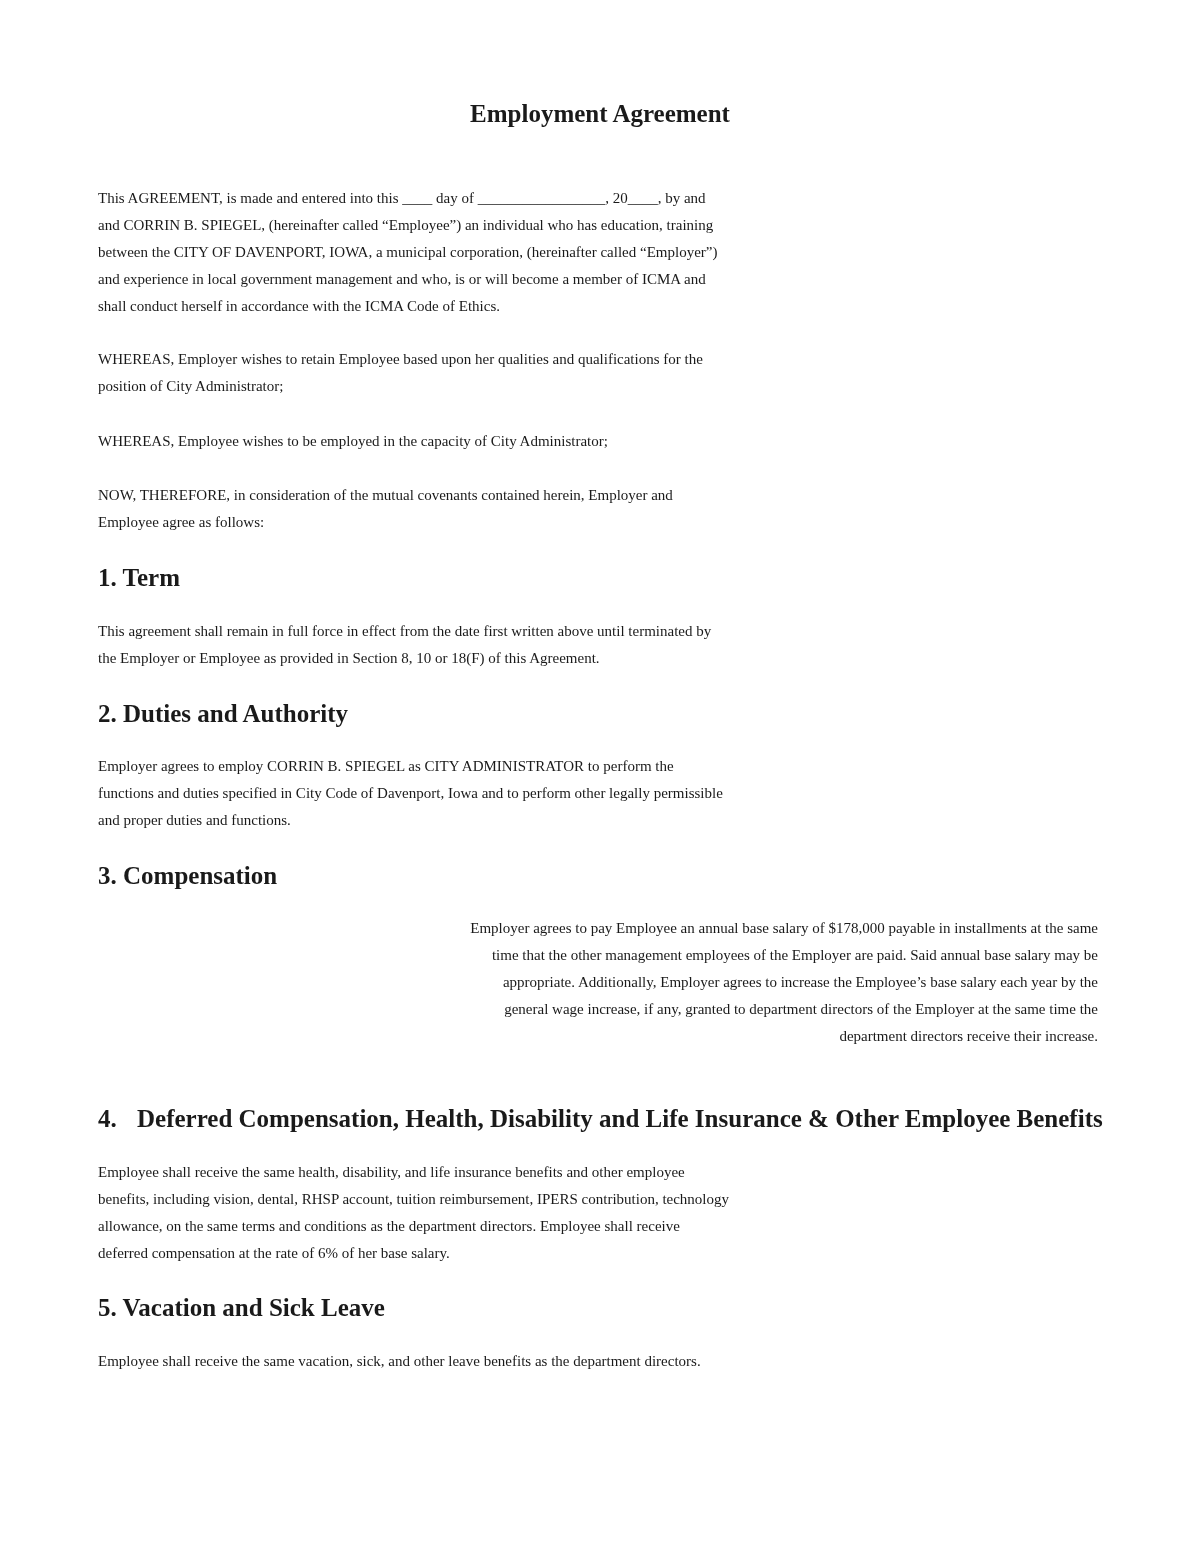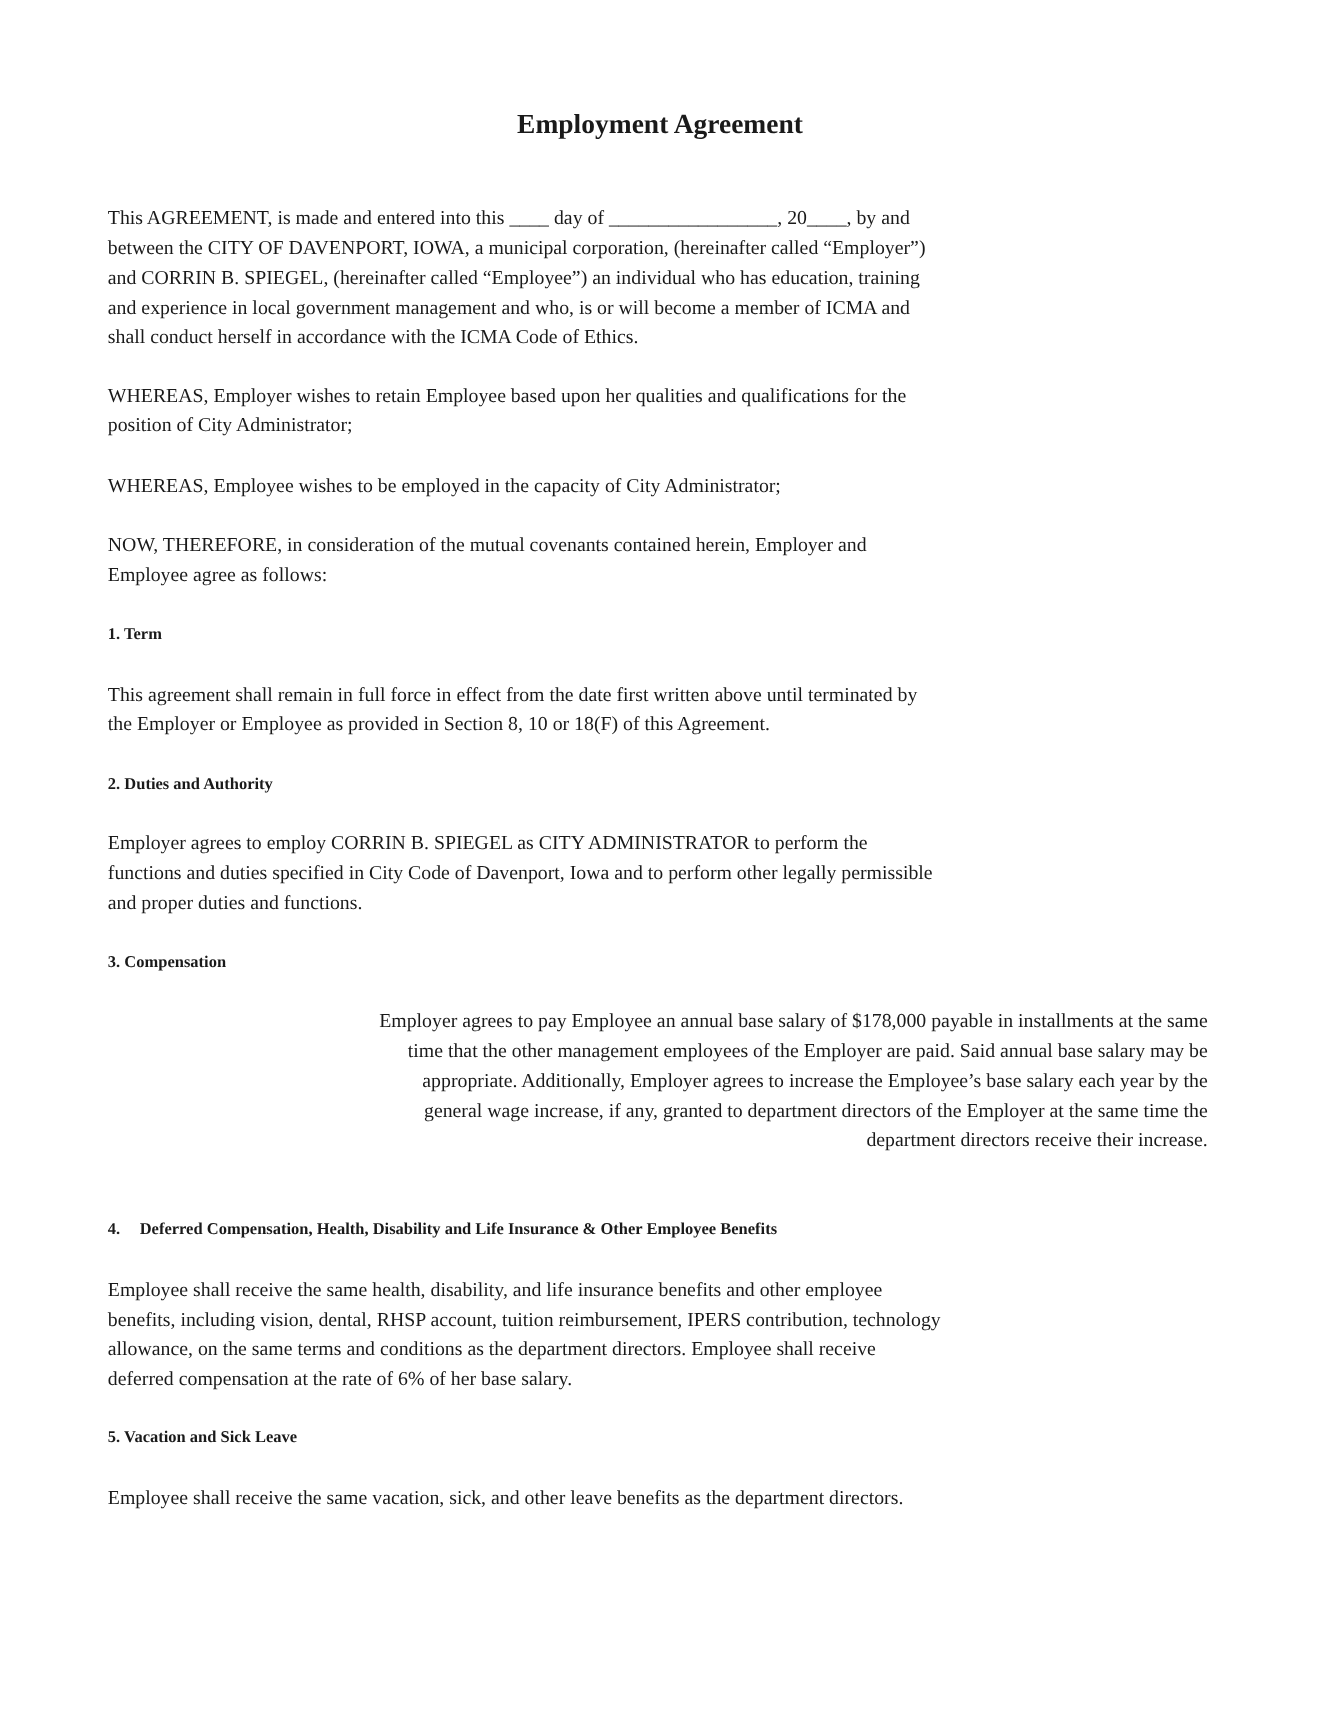--- a/index.html
+++ b/index.html
@@ -30,50 +30,50 @@
       top: 98px;
       text-align: center;
       font-weight: bold;
       font-size: 25px;
       line-height: 32px;
     }
     .block {
       position: absolute;
       left: 98px;
       width: 1000px;
-      font-size: 18px;
+      font-size: 15px;
       line-height: 27px;
     }
     .line {
       display: block;
       white-space: nowrap;
       height: 27px;
     }
     .heading {
       position: absolute;
       left: 98px;
       font-weight: bold;
-      font-size: 15px;
+      font-size: 25px;
       line-height: 27px;
       white-space: nowrap;
     }
     .heading .num { }
     .heading .gap { display: inline-block; width: 14px; }
   </style>
 </head>
 <body>
 
 <div class="page">
 
   <div class="title">Employment Agreement</div>
 
   <div class="block" style="top:185px;">
     <span class="line">This AGREEMENT, is made and entered into this ____ day of _________________, 20____, by and</span>
+    <span class="line">and CORRIN B. SPIEGEL, (hereinafter called “Employee”) an individual who has education, training</span>
     <span class="line">between the CITY OF DAVENPORT, IOWA, a municipal corporation, (hereinafter called “Employer”)</span>
-    <span class="line">and CORRIN B. SPIEGEL, (hereinafter called “Employee”) an individual who has education, training</span>
     <span class="line">and experience in local government management and who, is or will become a member of ICMA and</span>
     <span class="line">shall conduct herself in accordance with the ICMA Code of Ethics.</span>
   </div>
 
   <div class="block" style="top:346px;">
     <span class="line">WHEREAS, Employer wishes to retain Employee based upon her qualities and qualifications for the</span>
     <span class="line">position of City Administrator;</span>
   </div>
 
   <div class="block" style="top:428px;">

